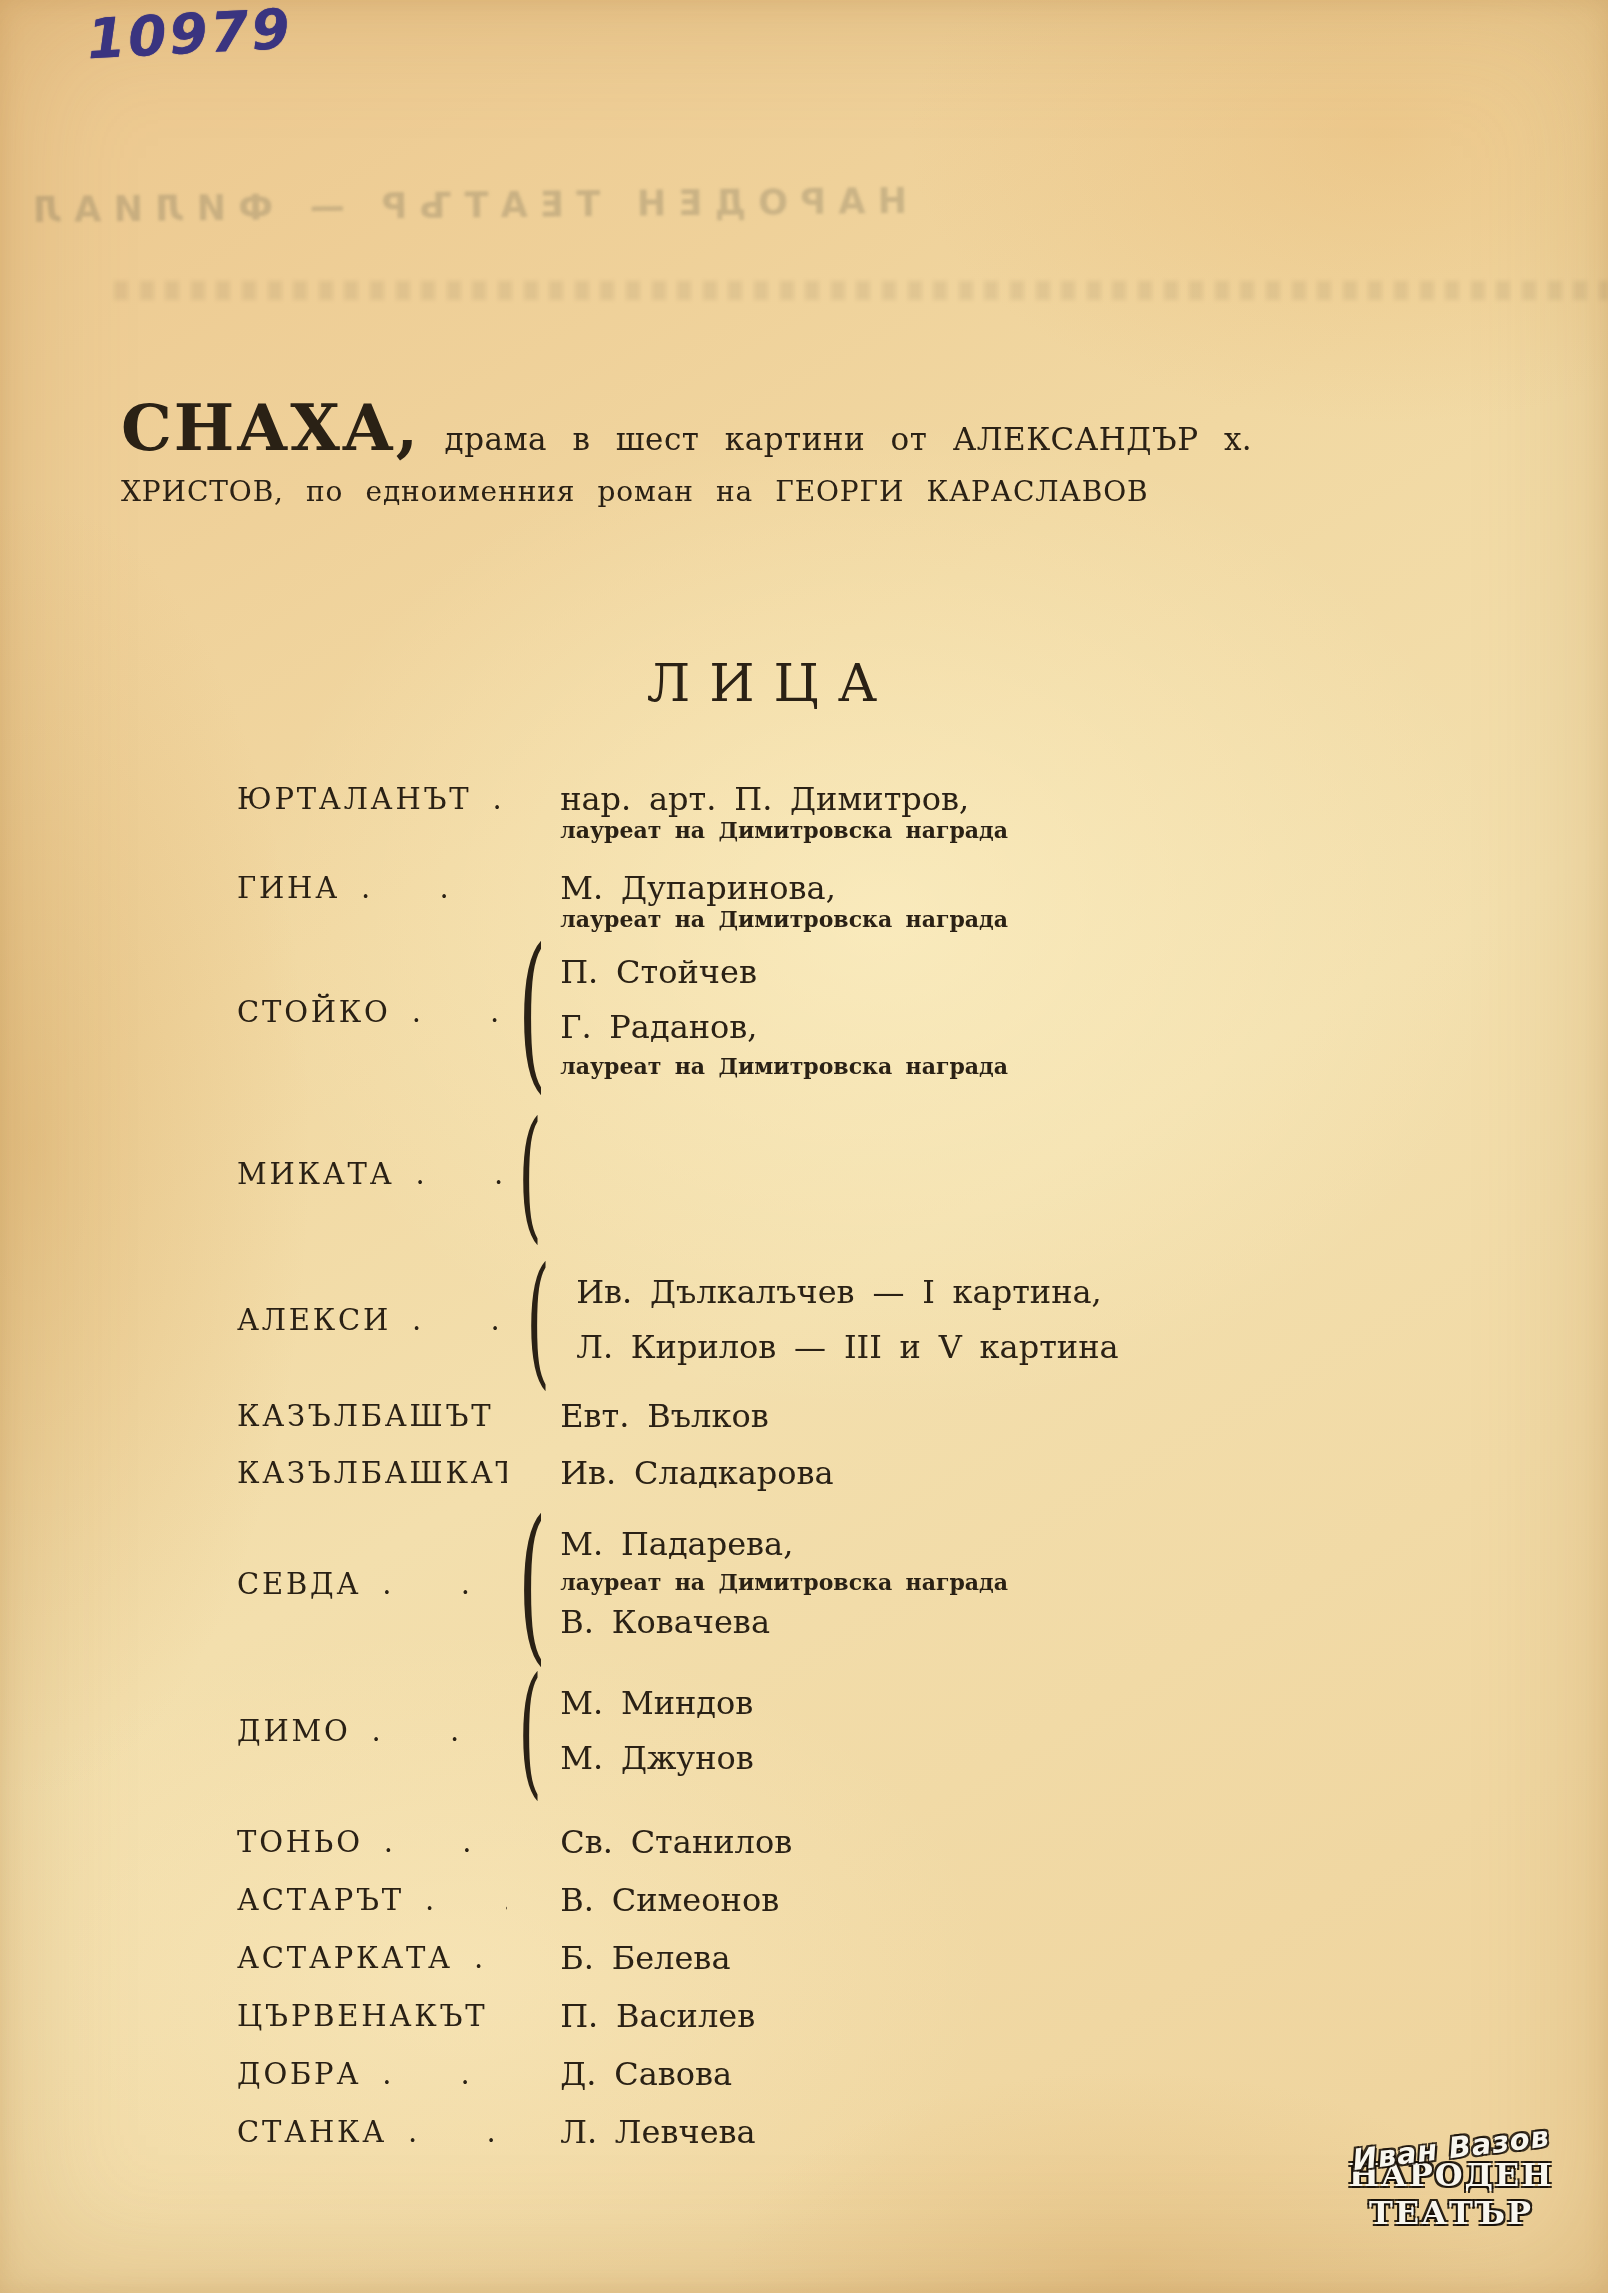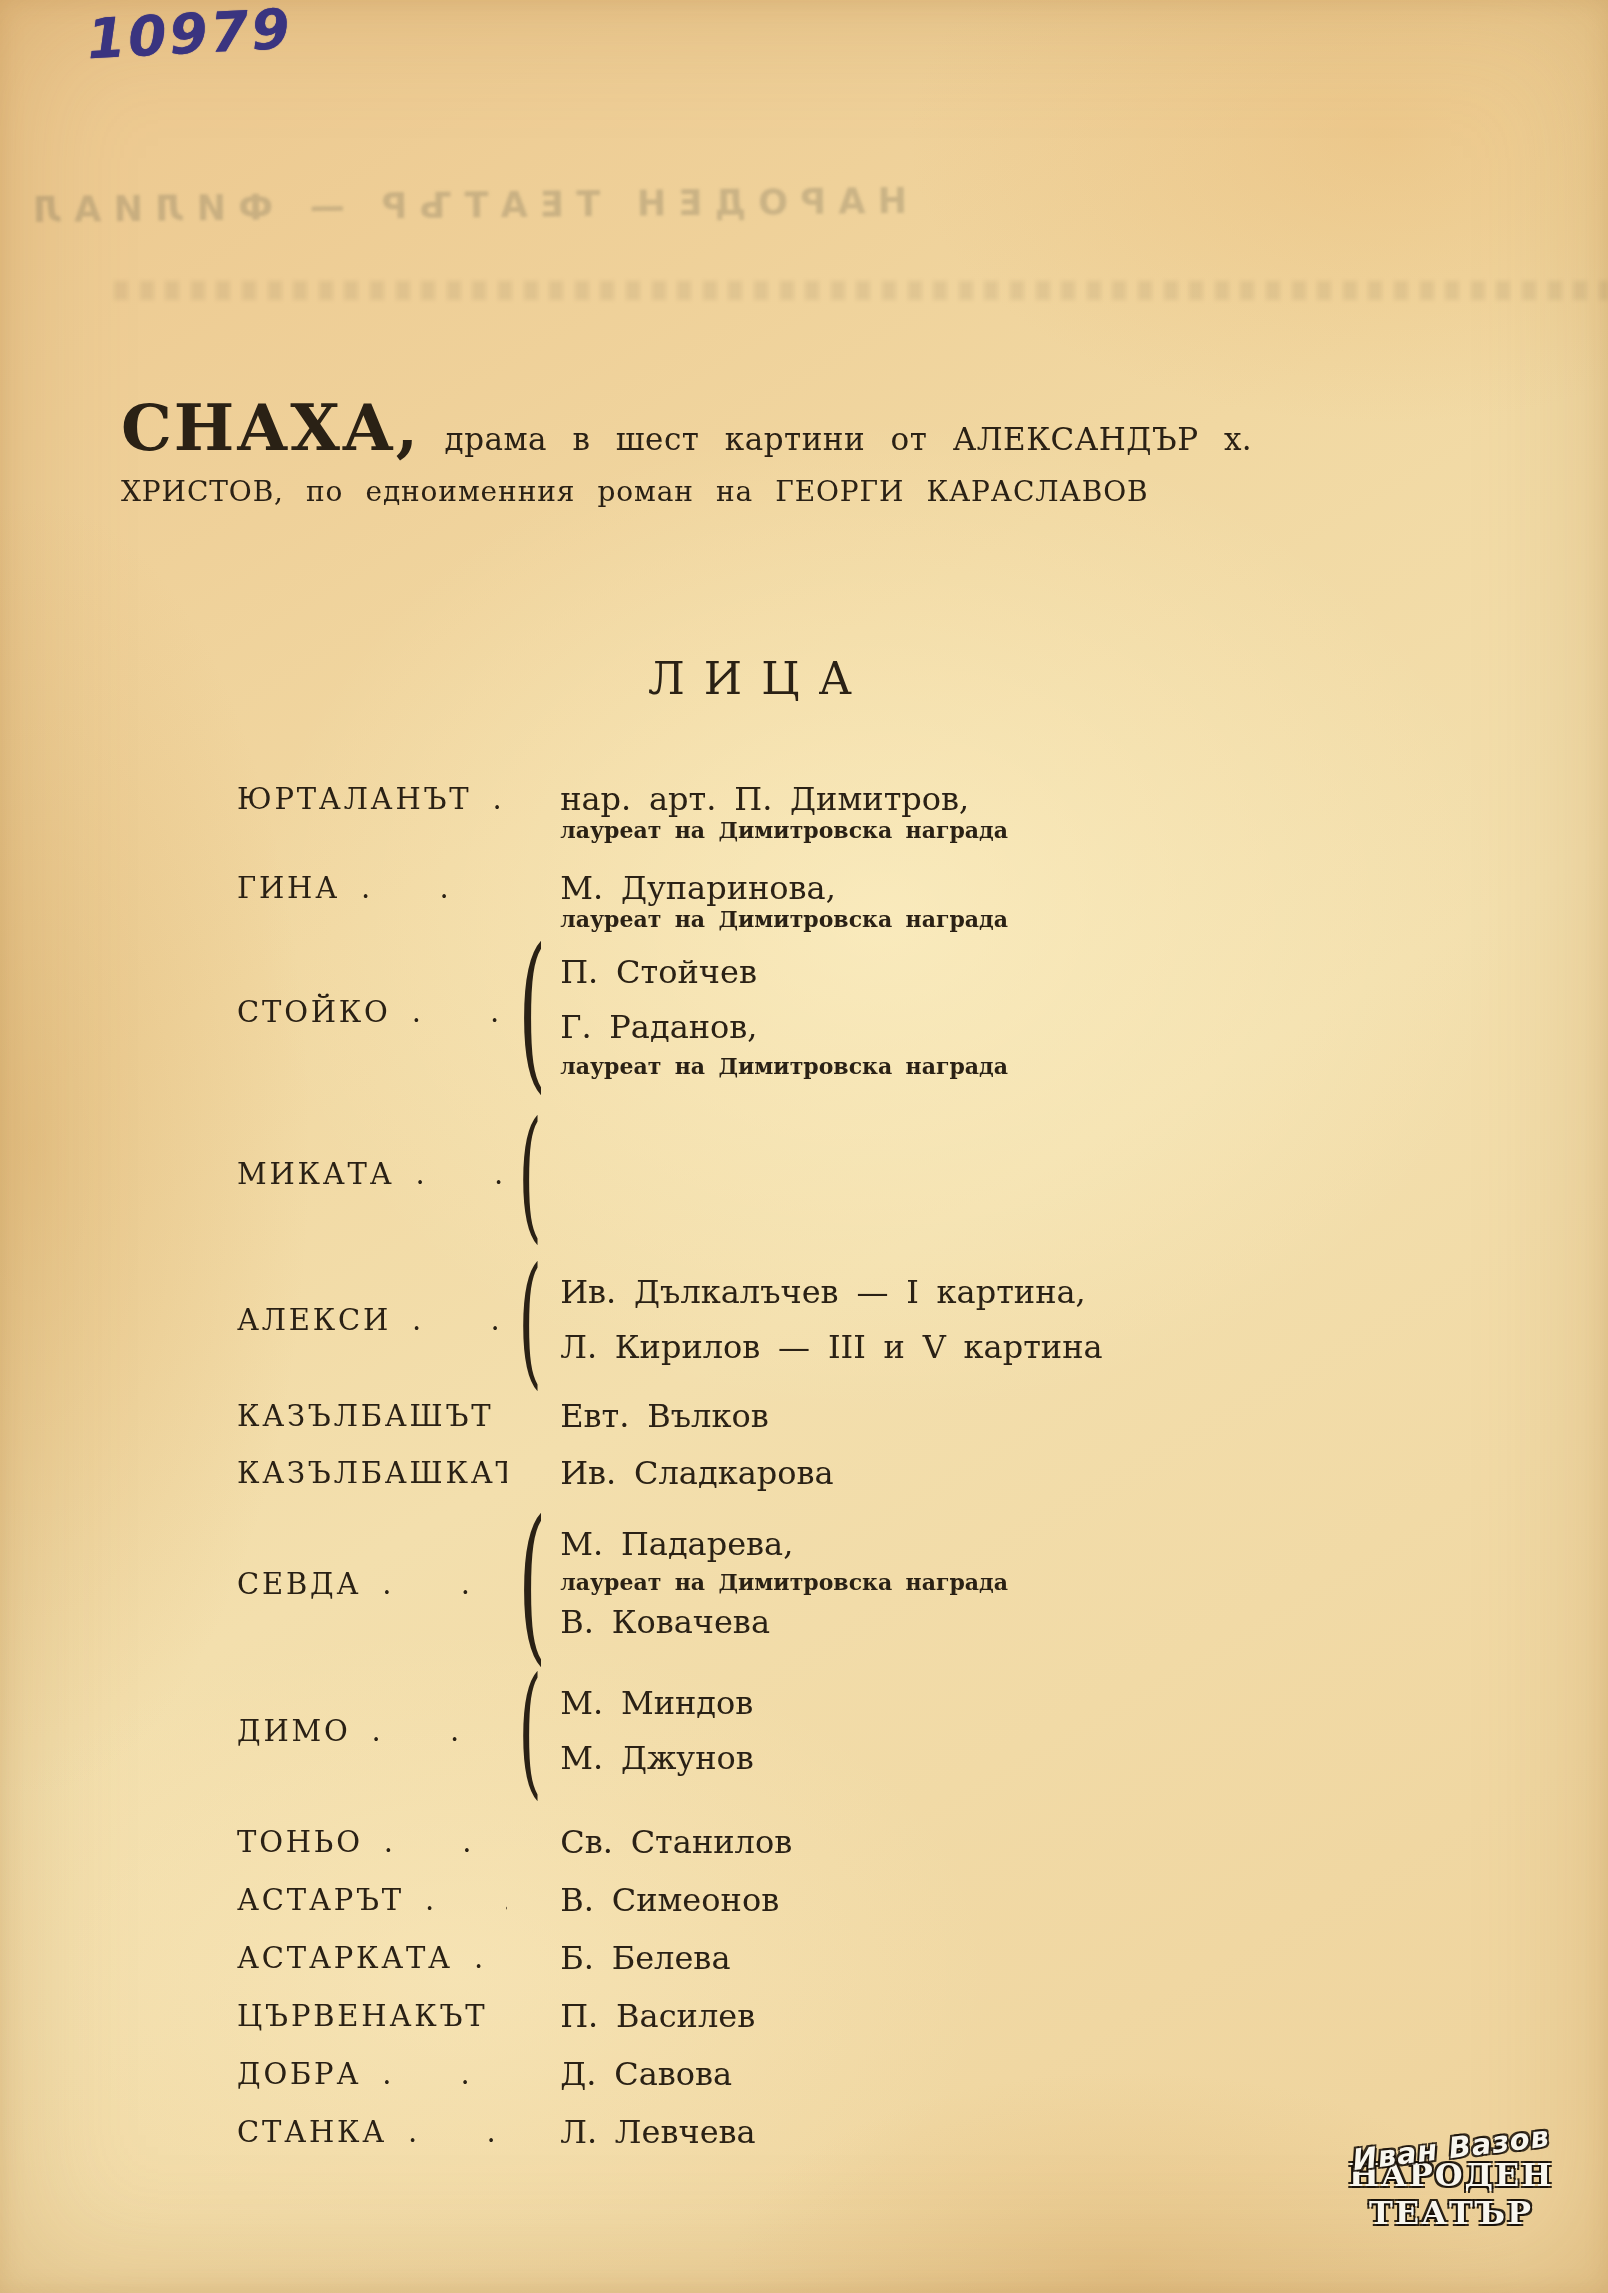--- a/index.html
+++ b/index.html
@@ -33,41 +33,41 @@
     position:absolute;left:114px;right:0;top:281px;height:19px;
     background:repeating-linear-gradient(90deg, rgba(112,96,64,.11) 0 14px, rgba(112,96,64,0) 14px 25.6px);
     filter:blur(2.1px);
   }
   .title-block{position:absolute;left:121px;top:396px;width:909px;}
   .title-line1{display:flex;align-items:baseline;white-space:nowrap;}
   .play-name{font-size:64px;font-weight:700;letter-spacing:1.9px;line-height:1;}
   .title-rest{font-size:31px;word-spacing:15px;padding-left:24.6px;letter-spacing:0.5px;}
   .title-line2{font-size:28px;word-spacing:12.3px;letter-spacing:0.9px;margin-top:15px;white-space:nowrap;}
   .cast-heading{
-    position:absolute;left:224px;top:653px;width:909px;text-align:center;
-    padding-left:81px;font-size:44px;letter-spacing:19px;font-weight:500;
+    position:absolute;left:236px;top:653px;width:909px;text-align:center;
+    padding-left:81px;font-size:52px;letter-spacing:19px;font-weight:500;
   }
   .cast-list{position:absolute;left:237px;top:778px;width:946px;}
   .cast-row{display:grid;grid-template-columns:270px 40px auto;align-items:start;}
   .cast-row.braced{align-items:center;}
   .role-cell{display:flex;align-items:baseline;line-height:42px;overflow:hidden;}
   .role{font-size:29px;letter-spacing:2.8px;white-space:nowrap;}
   .dots{flex:1;font-size:29px;letter-spacing:30px;padding-left:21px;overflow:hidden;white-space:nowrap;}
   .brace{display:none;}
   .braced .brace{
     display:block;font-size:142px;line-height:.95;font-weight:300;
     transform:scaleX(.42);transform-origin:center;color:#2a2115;
   }
   .row-2 .brace,.row-7 .brace{font-size:168px;}
   .actors-cell{padding-left:13.2px;}
   .actor-line{line-height:42px;font-size:32px;word-spacing:7.6px;white-space:nowrap;}
   .braced .actor-line{line-height:55px;}
   .award-note{line-height:24.6px;font-size:22px;font-weight:bold;word-spacing:5.7px;margin-top:-1.9px;white-space:nowrap;}
   .row-0{margin-bottom:24.6px;}.row-1{}.row-2{margin-bottom:15px;}
-  .row-3{margin-bottom:11.4px;}.row-4{margin-bottom:7.6px;}.row-5{margin-bottom:15px;}
+  .row-3{margin-bottom:11.4px;}.row-4{margin-bottom:7.6px;gap:8px;}.row-5{margin-bottom:15px;}
   .row-6{margin-bottom:9.5px;}.row-7{margin-bottom:0;}.row-8{margin-bottom:23px;}
   .row-9,.row-10,.row-11,.row-12,.row-13{margin-bottom:16px;}
   .watermark{position:absolute;right:49px;top:2131px;width:218px;text-align:center;color:#f8f6ee;}
   .wm-sig{
     font-family:"DejaVu Sans",sans-serif;font-style:italic;font-weight:bold;font-size:29px;
     transform:rotate(-7deg);margin-bottom:-9.5px;letter-spacing:0.9px;
     text-shadow:-1.9px 1.9px 0 rgba(22,15,8,.85),1.9px -1.9px 0 rgba(22,15,8,.85),1.9px 1.9px 0 rgba(22,15,8,.85),-1.9px -1.9px 0 rgba(22,15,8,.85);
   }
   .wm-line{
     font-size:32px;font-weight:bold;letter-spacing:1.9px;line-height:38px;

